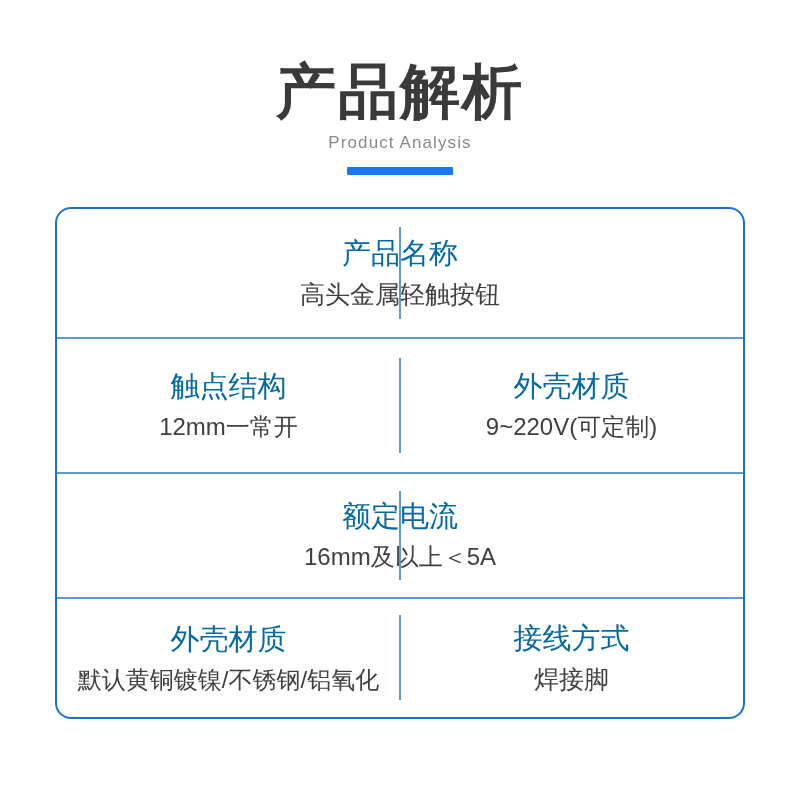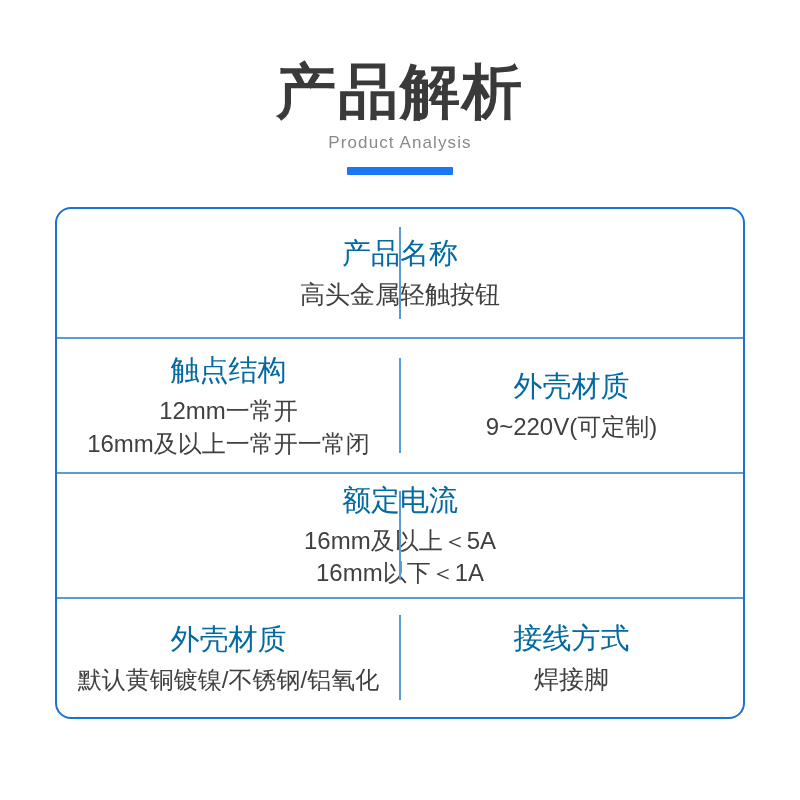--- a/index.html
+++ b/index.html
@@ -148,34 +148,32 @@
         <div class="cell-label">产品名称</div>
         <div class="cell-value">高头金属轻触按钮</div>
       </div>
       <div class="divider"></div>
     </div>
 
     <div class="spec-row r2">
       <div class="spec-cell">
         <div class="cell-label">触点结构</div>
         <div class="cell-value small">12mm一常开</div>
-        <div class="cell-value small">16mm及以上一常开一常闭</div>
       </div>
       <div class="divider"></div>
       <div class="spec-cell">
         <div class="cell-label">外壳材质</div>
         <div class="cell-value small">9~220V(可定制)</div>
       </div>
     </div>
 
     <div class="spec-row r3">
       <div class="spec-cell">
         <div class="cell-label">额定电流</div>
         <div class="cell-value small">16mm及以上＜5A</div>
-        <div class="cell-value small">16mm以下＜1A</div>
       </div>
       <div class="divider"></div>
     </div>
 
     <div class="spec-row r4">
       <div class="spec-cell">
         <div class="cell-label">外壳材质</div>
         <div class="cell-value small">默认黄铜镀镍/不锈钢/铝氧化</div>
       </div>
       <div class="divider"></div>

